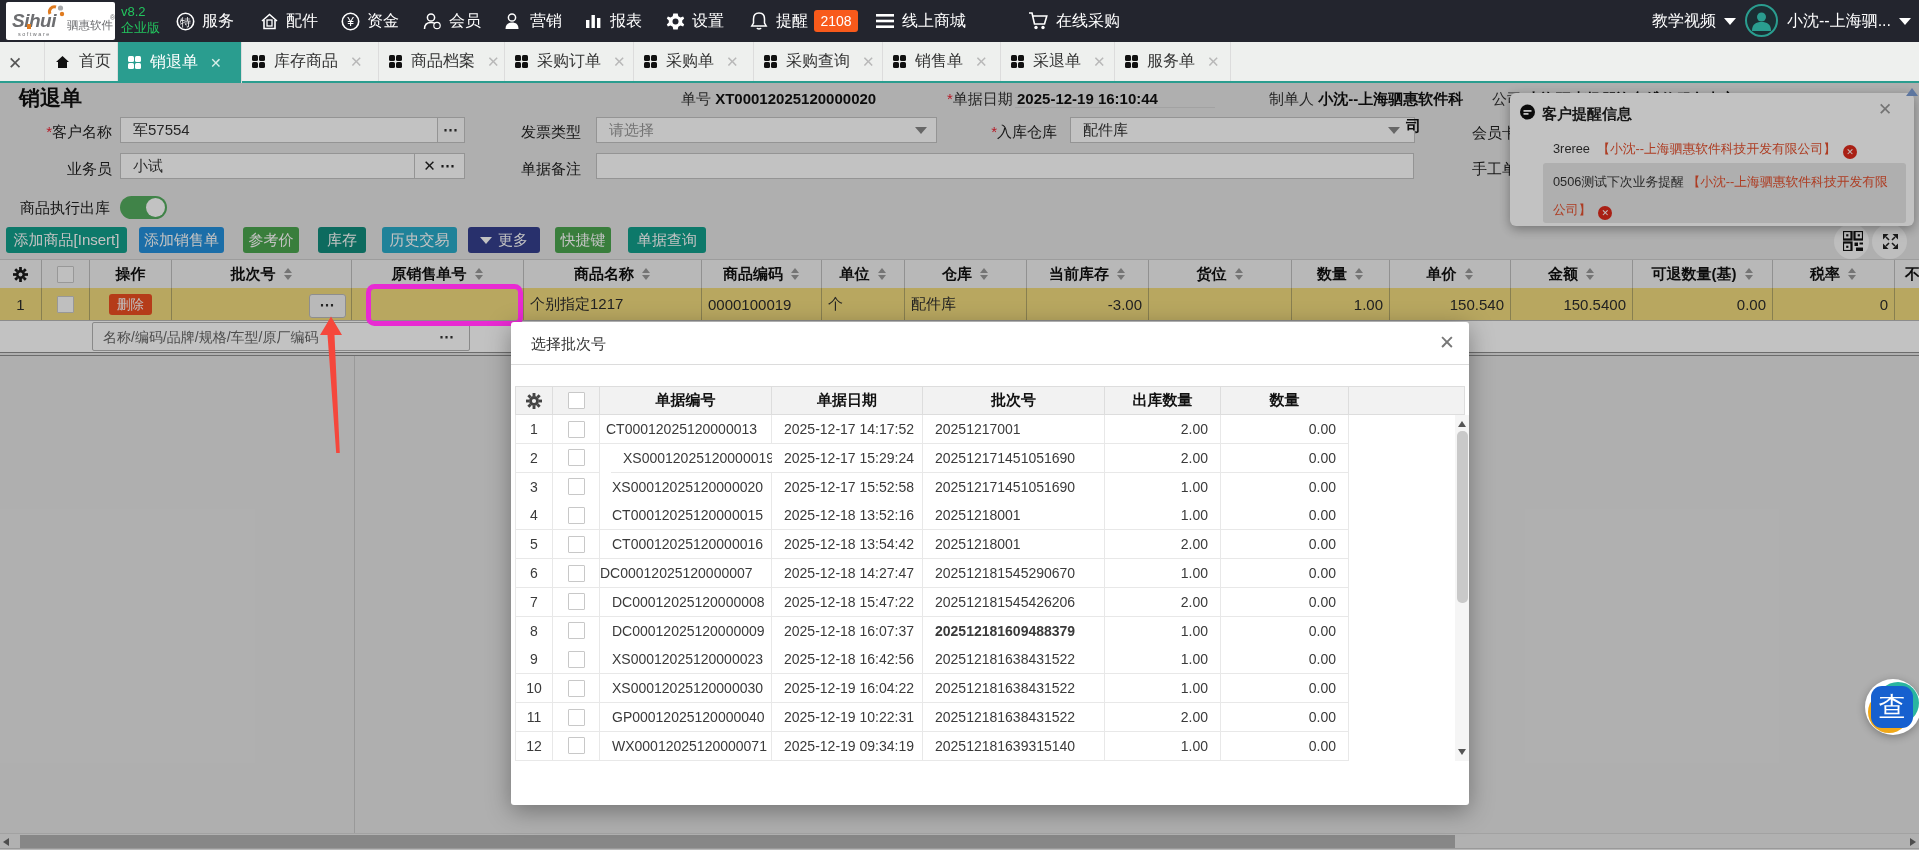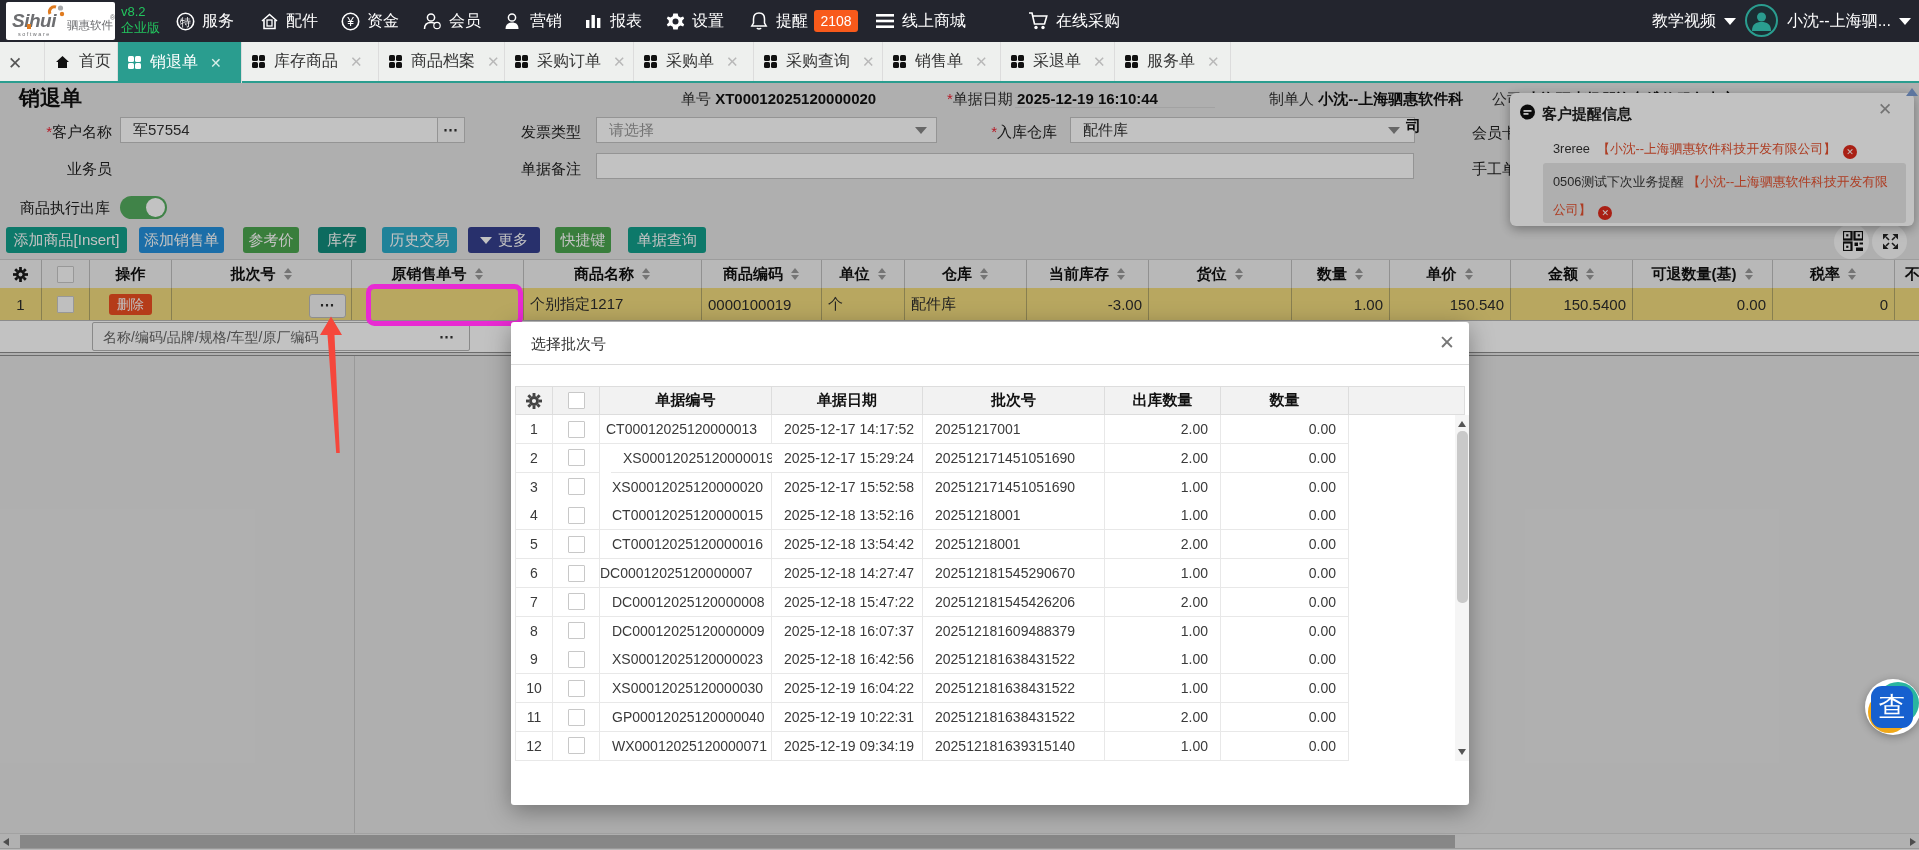--- a/index.html
+++ b/index.html
@@ -242,20 +242,21 @@
     <div class="a" style="left:1492px;top:90px;font-size:15px;color:#333">公司 <b style="color:#111">上海驷惠扬朋汽车维修服务中心</b></div>
     <div class="a" style="left:1406px;top:117px;font-size:15px;font-weight:bold;color:#111;z-index:3">司</div>
     <div class="lbl" style="left:20px;top:123px;width:92px"><span style="color:#e23">*</span>客户名称</div>
     <div class="inp" style="left:120px;top:117px;width:345px;height:26px;line-height:24px"><span style="margin-left:12px">军57554</span><div class="a" style="right:0;top:0;width:27px;height:24px;border-left:1px solid #c3c3c3;background:#fafafa;text-align:center;font-weight:bold;color:#333;letter-spacing:1px">⋯</div></div>
     <div class="lbl" style="left:489px;top:123px;width:92px">发票类型</div>
     <div class="inp" style="left:596px;top:117px;width:341px;height:26px;line-height:24px"><span style="margin-left:12px;color:#999">请选择</span><div class="a" style="right:9px;top:9px;width:0;height:0;border-left:6px solid transparent;border-right:6px solid transparent;border-top:7px solid #888"></div></div>
     <div class="lbl" style="left:965px;top:123px;width:92px"><span style="color:#e23">*</span>入库仓库</div>
     <div class="inp" style="left:1070px;top:117px;width:345px;height:26px;line-height:24px"><span style="margin-left:12px">配件库</span><div class="a" style="right:14px;top:9px;width:0;height:0;border-left:6px solid transparent;border-right:6px solid transparent;border-top:7px solid #888"></div></div>
     <div class="lbl" style="left:1440px;top:124px;width:92px">会员卡号</div>
     <div class="lbl" style="left:20px;top:160px;width:92px">业务员</div>
+    <div class="inp" style="left:120px;top:153px;width:345px;height:26px;line-height:24px"><span style="margin-left:12px">小试</span><div class="a" style="right:0;top:0;width:50px;height:24px;border-left:1px solid #c3c3c3;text-align:center;color:#222"><span style="font-size:15px">✕</span> <b style="letter-spacing:1px">⋯</b></div></div>
     <div class="lbl" style="left:489px;top:160px;width:92px">单据备注</div>
     <div class="inp" style="left:596px;top:153px;width:818px;height:26px"></div>
     <div class="lbl" style="left:1440px;top:160px;width:92px">手工单号</div>
     <div class="lbl" style="left:20px;top:199px;width:92px;text-align:left">商品执行出库</div>
     <div class="a" style="left:120px;top:196px;width:47px;height:23px;background:#55ad5f;border-radius:12px">
       <div class="a" style="right:2px;top:2px;width:19px;height:19px;background:#fff;border-radius:50%"></div>
     </div>
     <div class="btn" style="left:6px;width:121px;background:#129f8c">添加商品[Insert]</div>
     <div class="btn" style="left:139px;width:85px;background:#2491dd">添加销售单</div>
     <div class="btn" style="left:243px;width:56px;background:#4ca64f">参考价</div>
@@ -677,21 +678,21 @@
       </div>
       <div class="mrc" style="left:42px;top:294.6px;width:47px;justify-content:center;">
         <span class="cb" style="background:#fff"></span>
       </div>
       <div class="mrc" style="left:89px;top:294.6px;width:172px;">
         <span style="margin-left:12px;white-space:nowrap">DC00012025120000009</span>
       </div>
       <div class="mrc" style="left:261px;top:294.6px;width:151px;align-items:center;">
         <span style="margin-left:12px;white-space:nowrap">2025-12-18 16:07:37</span>
       </div>
-      <div class="mrc" style="left:412px;top:294.6px;width:182px;">
+      <div class="mrc" style="left:412px;top:294.6px;width:182px;font-weight:bold;">
         <span style="margin-left:12px;white-space:nowrap">202512181609488379</span>
       </div>
       <div class="mrc" style="left:594px;top:294.6px;width:116px;justify-content:flex-end;">
         <span style="margin-right:12px">1.00</span>
       </div>
       <div class="mrc" style="left:710px;top:294.6px;width:128px;justify-content:flex-end;">
         <span style="margin-right:12px">0.00</span>
       </div>
       <div class="mrc" style="left:838px;top:294.6px;width:106px;border-right:none;border-bottom:none;"></div>
       <div class="mrc" style="left:4px;top:323.4px;width:38px;border-left:1px solid #e8e8e8;justify-content:center;">

